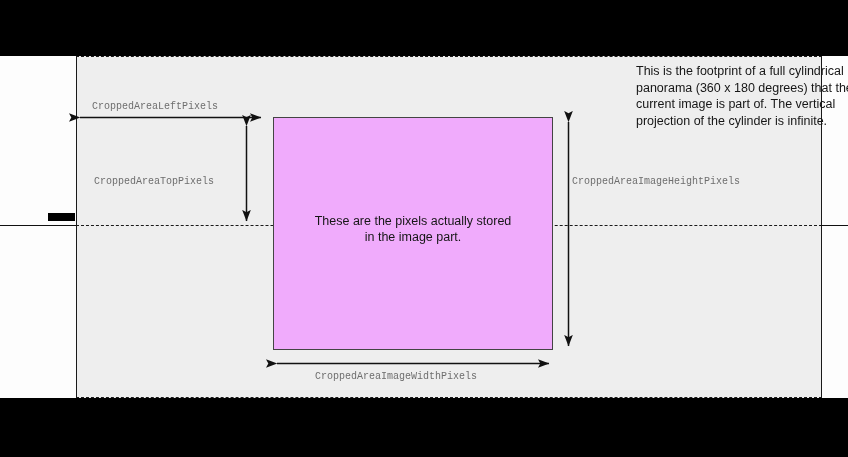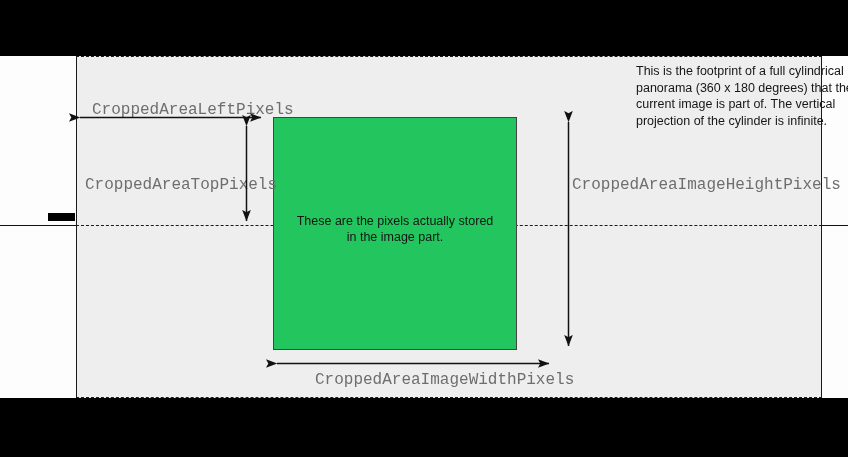--- a/index.html
+++ b/index.html
@@ -75,23 +75,23 @@
     width: 27px;
     height: 8px;
     background: #000000;
   }
 
   
   .stored-box {
     position: absolute;
     left: 273px;
     top: 117px;
-    width: 244px;
+    width: 280px;
     height: 233px;
-    background: #22c55e;
+    background: #f0abfc;
     border: 1.8px solid #444444;
     box-sizing: border-box;
   }
   .stored-box-label {
     position: absolute;
     left: 0;
     top: 95px;
     width: 100%;
     text-align: center;
     font-size: 12.5px;
@@ -108,27 +108,27 @@
     font-size: 12.5px;
     line-height: 16.5px;
     color: #161616;
     margin-left: 48px;
   }
 
   
   .dim-label {
     position: absolute;
     font-family: "Liberation Mono", "DejaVu Sans Mono", monospace;
-    font-size: 16px;
+    font-size: 10px;
     color: #6e6e6e;
     white-space: nowrap;
     letter-spacing: 0px;
   }
   .lbl-left   { left: 92px;  top: 101px; }
-  .lbl-top    { left: 85px;  top: 176px; }
+  .lbl-top    { left: 94px;  top: 176px; }
   .lbl-height { left: 572px; top: 176px; font-family: Liberation Mono, monospace; }
   .lbl-width  { left: 315px; top: 371px; text-align: center; }
 
   
   .arrow-layer {
     position: absolute;
     left: 0;
     top: 0;
     width: 848px;
     height: 457px;

